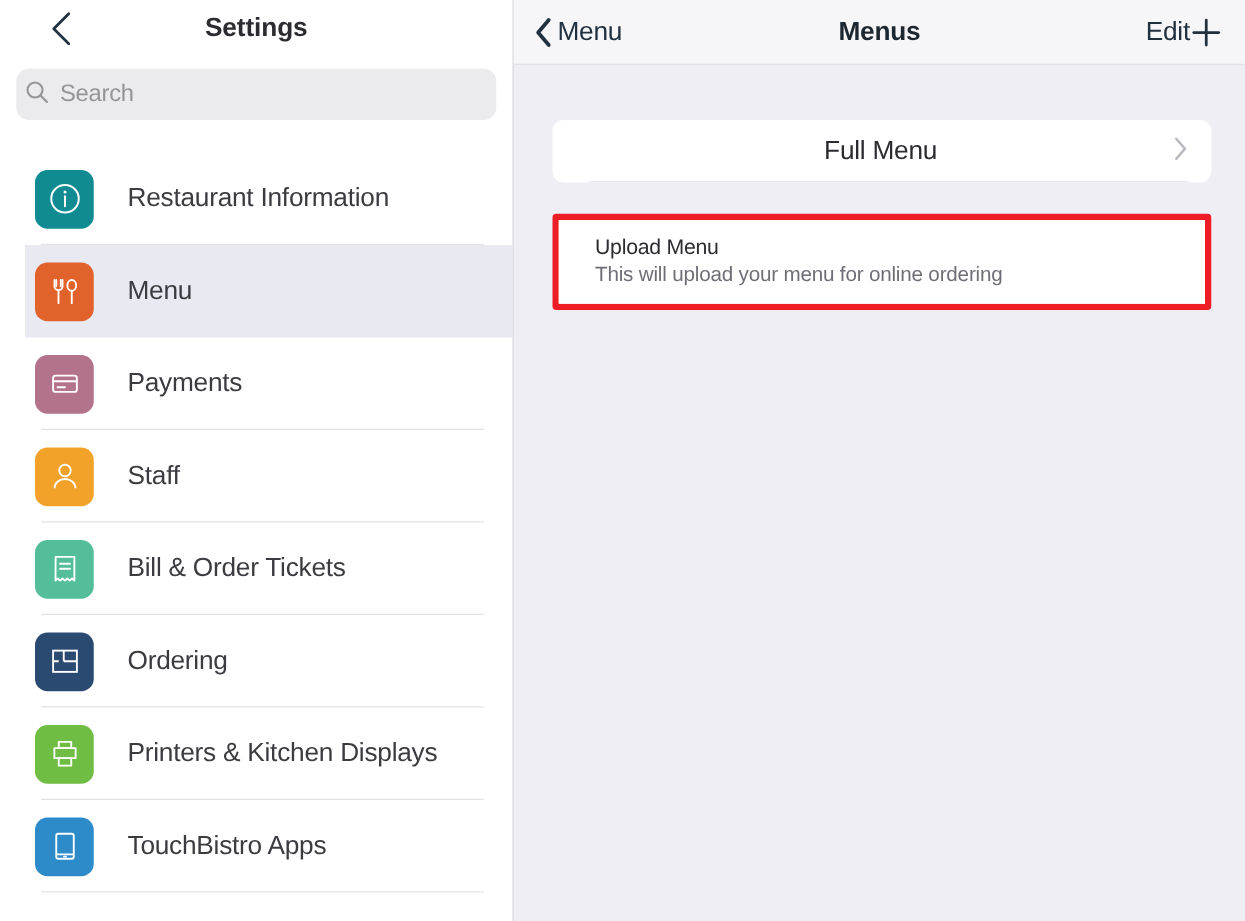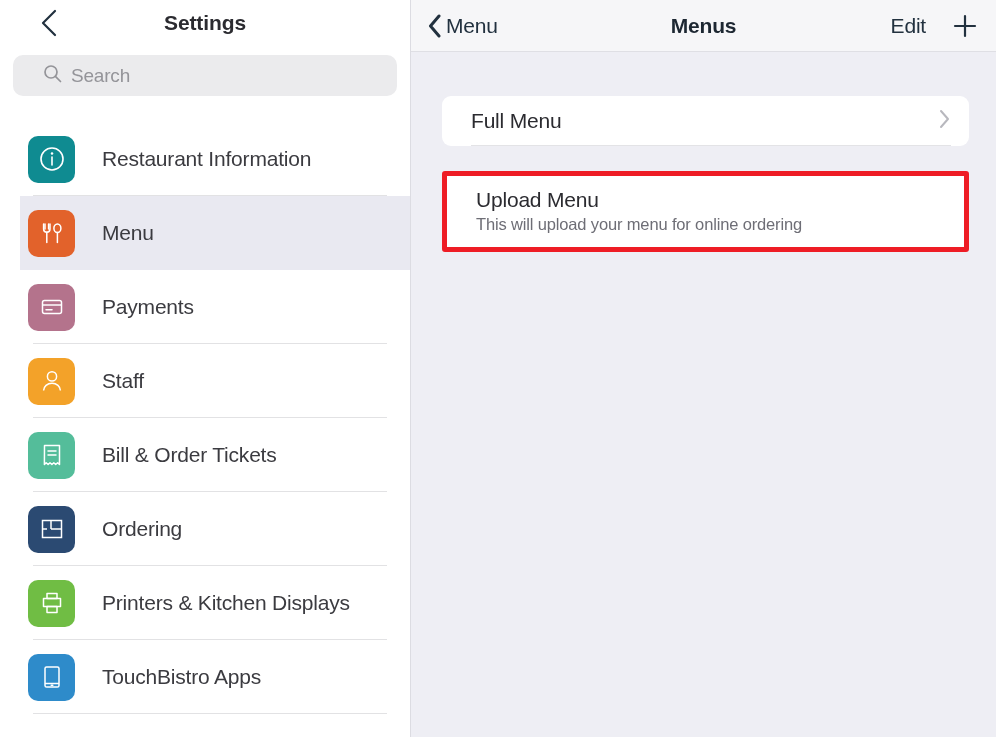--- a/index.html
+++ b/index.html
@@ -58,21 +58,21 @@
 
   .search-wrap {
     padding: 9px 13px 0 13px;
   }
   .search-box {
     height: 41px;
     background: #ebebed;
     border-radius: 10px;
     display: flex;
     align-items: center;
-    padding: 0 30px;
+    padding: 0 7px;
     cursor: text;
   }
   .search-icon { flex: 0 0 auto; margin-right: 9px; display: block; }
   .search-placeholder {
     font-size: 19px;
     color: #949499;
     letter-spacing: -0.2px;
   }
 
   .sb-list {
@@ -158,36 +158,36 @@
     color: #1d2732;
     letter-spacing: -0.2px;
   }
   .dt-actions {
     position: absolute;
     right: 18px;
     top: 0;
     height: 52px;
     display: flex;
     align-items: center;
-    gap: 26px;
   }
   .dt-edit {
     font-size: 21px;
     color: #22313f;
     letter-spacing: -0.2px;
     cursor: pointer;
   }
   .dt-plus { cursor: pointer; display: flex; align-items: center; }
 
   .dt-body { padding: 44px 27px 0 31px; }
 
   .card {
     background: #ffffff;
     border-radius: 9px;
     overflow: hidden;
+    text-align: center;
   }
   .card-row {
     position: relative;
     height: 50px;
     display: flex;
     align-items: center;
     padding: 0 18px 0 29px;
     cursor: pointer;
   }
   .card-row-label {
@@ -219,21 +219,21 @@
     margin-top: 25px;
     border: 5px solid #ee1c25;
     border-radius: 3px;
     background: #ffffff;
   }
   .upload-inner {
     background: #ffffff;
     padding: 12px 0 13px 29px;
   }
   .upload-title {
-    font-size: 21px;
+    font-size: 17px;
     color: #2b2b30;
     letter-spacing: -0.2px;
     margin-bottom: 3px;
   }
   .upload-sub {
     font-size: 16.5px;
     color: #6e6e76;
     letter-spacing: -0.15px;
   }
 </style>

